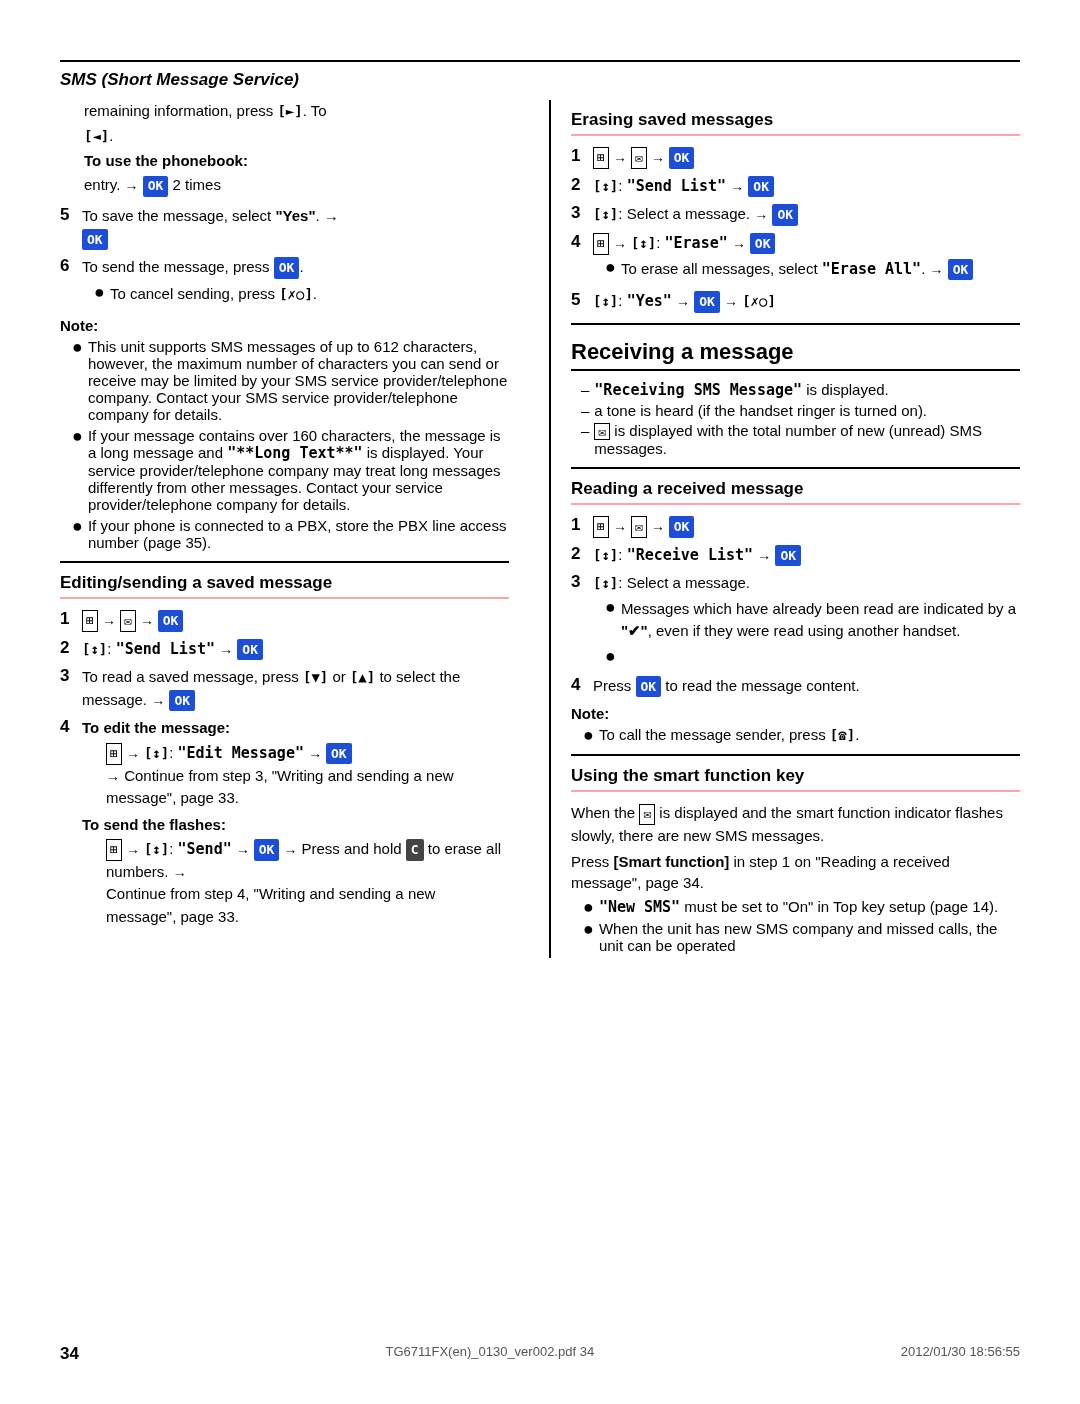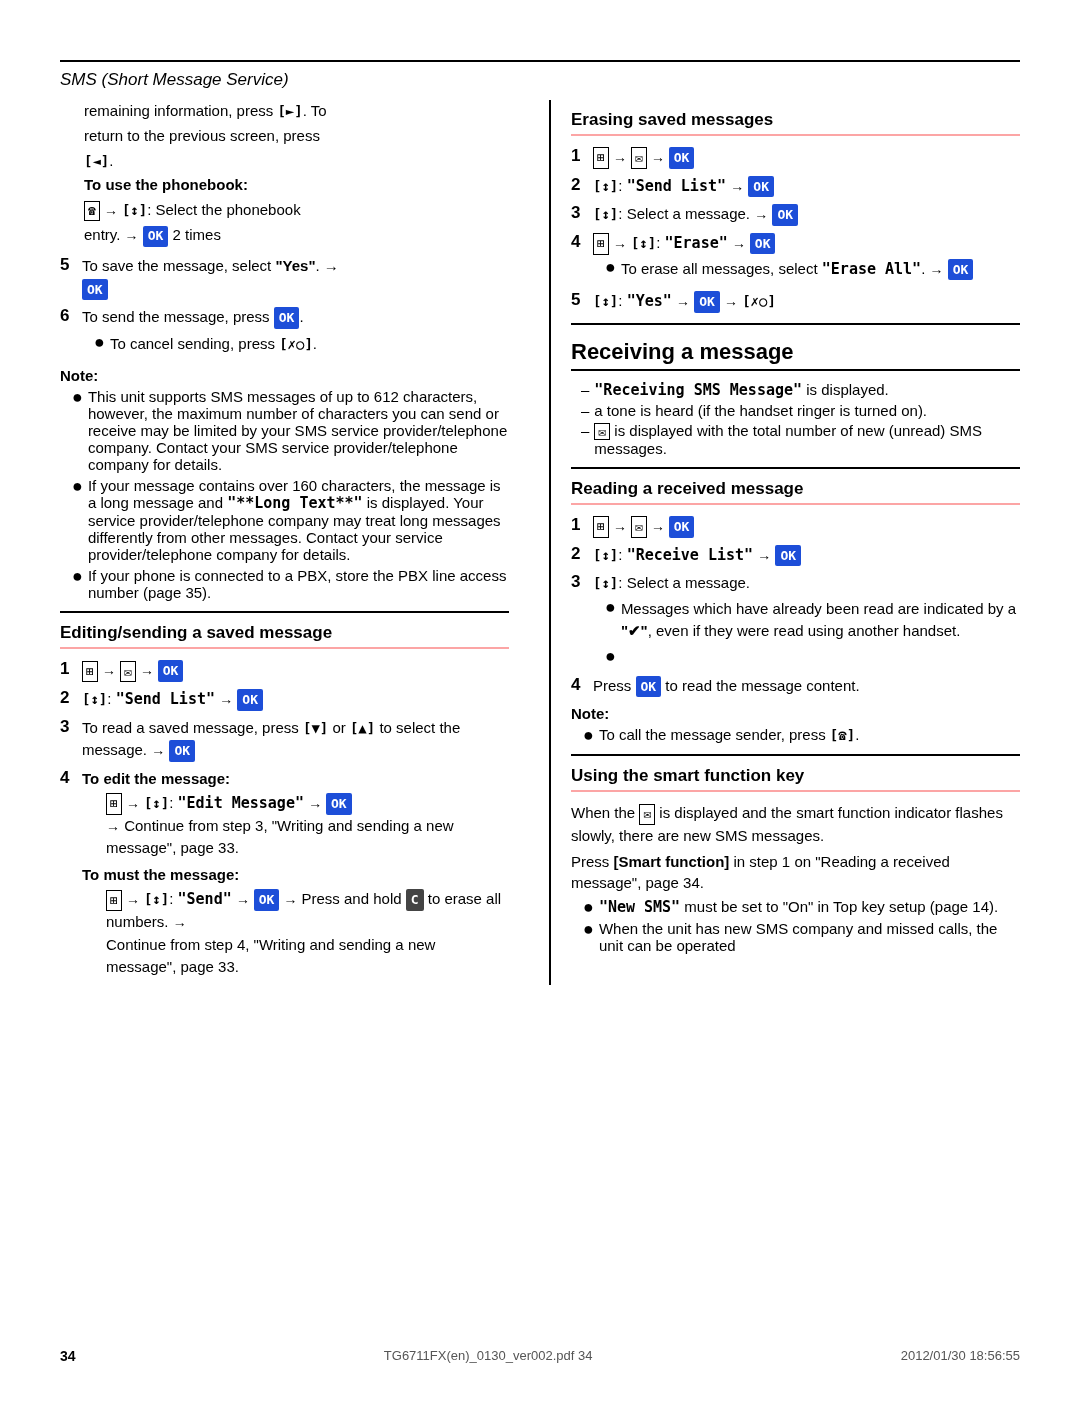--- a/index.html
+++ b/index.html
@@ -19,21 +19,21 @@
       position: relative;
     }
     
     .top-border {
       border-top: 2px solid #000;
       margin-bottom: 8px;
     }
     
     .sms-title {
       font-style: italic;
-      font-weight: normal;
+      font-weight: bold;
       font-size: 17px;
       margin-bottom: 10px;
     }
     
     .two-col {
       display: flex;
       gap: 30px;
       margin-top: 0;
     }
     .left-col {
@@ -148,21 +148,21 @@
       bottom: 40px;
       left: 0;
       right: 0;
       display: flex;
       justify-content: space-between;
       padding: 0 60px;
       font-size: 13px;
       color: #555;
     }
     .page-num {
-      font-size: 14px;
+      font-size: 17px;
       font-weight: bold;
       color: #000;
     }
     
     .indent {
       margin-left: 24px;
     }
     
     hr.section-divider {
       border: none;
@@ -200,28 +200,22 @@
   <div class="top-border"></div>
 
   <div class="sms-title">SMS (Short Message Service)</div>
 
   <div class="two-col">
 
     <div class="left-col">
 
       <div class="indent">
         <div class="text-line">remaining information, press <span class="key-bracket">[►]</span>. To</div>
-        <div class="text-line">return to the previous screen, press</div>
         <div class="text-line"><span class="key-bracket">[◄]</span>.</div>
         <div class="text-line"><span class="bold">To use the phonebook:</span></div>
-        <div class="text-line">
-          <span class="icon-menu">☎</span>
-          <span class="arrow"> → </span>
-          <span class="key-bracket">[↕]</span>: Select the phonebook
-        </div>
         <div class="text-line">
           entry. <span class="arrow">→</span> <span class="ok-btn">OK</span> 2 times
         </div>
       </div>
 
       <div class="step-row" style="margin-top:8px;">
         <div class="step-num">5</div>
         <div class="step-content">
           To save the message, select <span class="bold">"Yes"</span>. →<br>
           <span class="ok-btn">OK</span>
@@ -291,21 +285,21 @@
         <div class="step-content">
           <span class="bold">To edit the message:</span><br>
           <div class="indent" style="margin-top:2px;">
             <span class="icon-menu">⊞</span>
             <span class="arrow"> → </span>
             <span class="key-bracket">[↕]</span>: <span class="mono bold">"Edit Message"</span>
             <span class="arrow"> → </span>
             <span class="ok-btn">OK</span><br>
             <span class="arrow">→</span> Continue from step 3, "Writing and sending a new message", page 33.
           </div>
-          <span class="bold sub-label">To must the message:</span>
+          <span class="bold sub-label">To send the flashes:</span>
           <div class="indent" style="margin-top:2px;">
             <span class="icon-menu">⊞</span>
             <span class="arrow"> → </span>
             <span class="key-bracket">[↕]</span>: <span class="mono bold">"Send"</span>
             <span class="arrow"> → </span>
             <span class="ok-btn">OK</span>
             <span class="arrow"> → </span>Press and hold <span class="ok-btn" style="background:#444;">C</span> to erase all numbers. <span class="arrow">→</span><br>
             Continue from step 4, "Writing and sending a new message", page 33.
           </div>
         </div>

